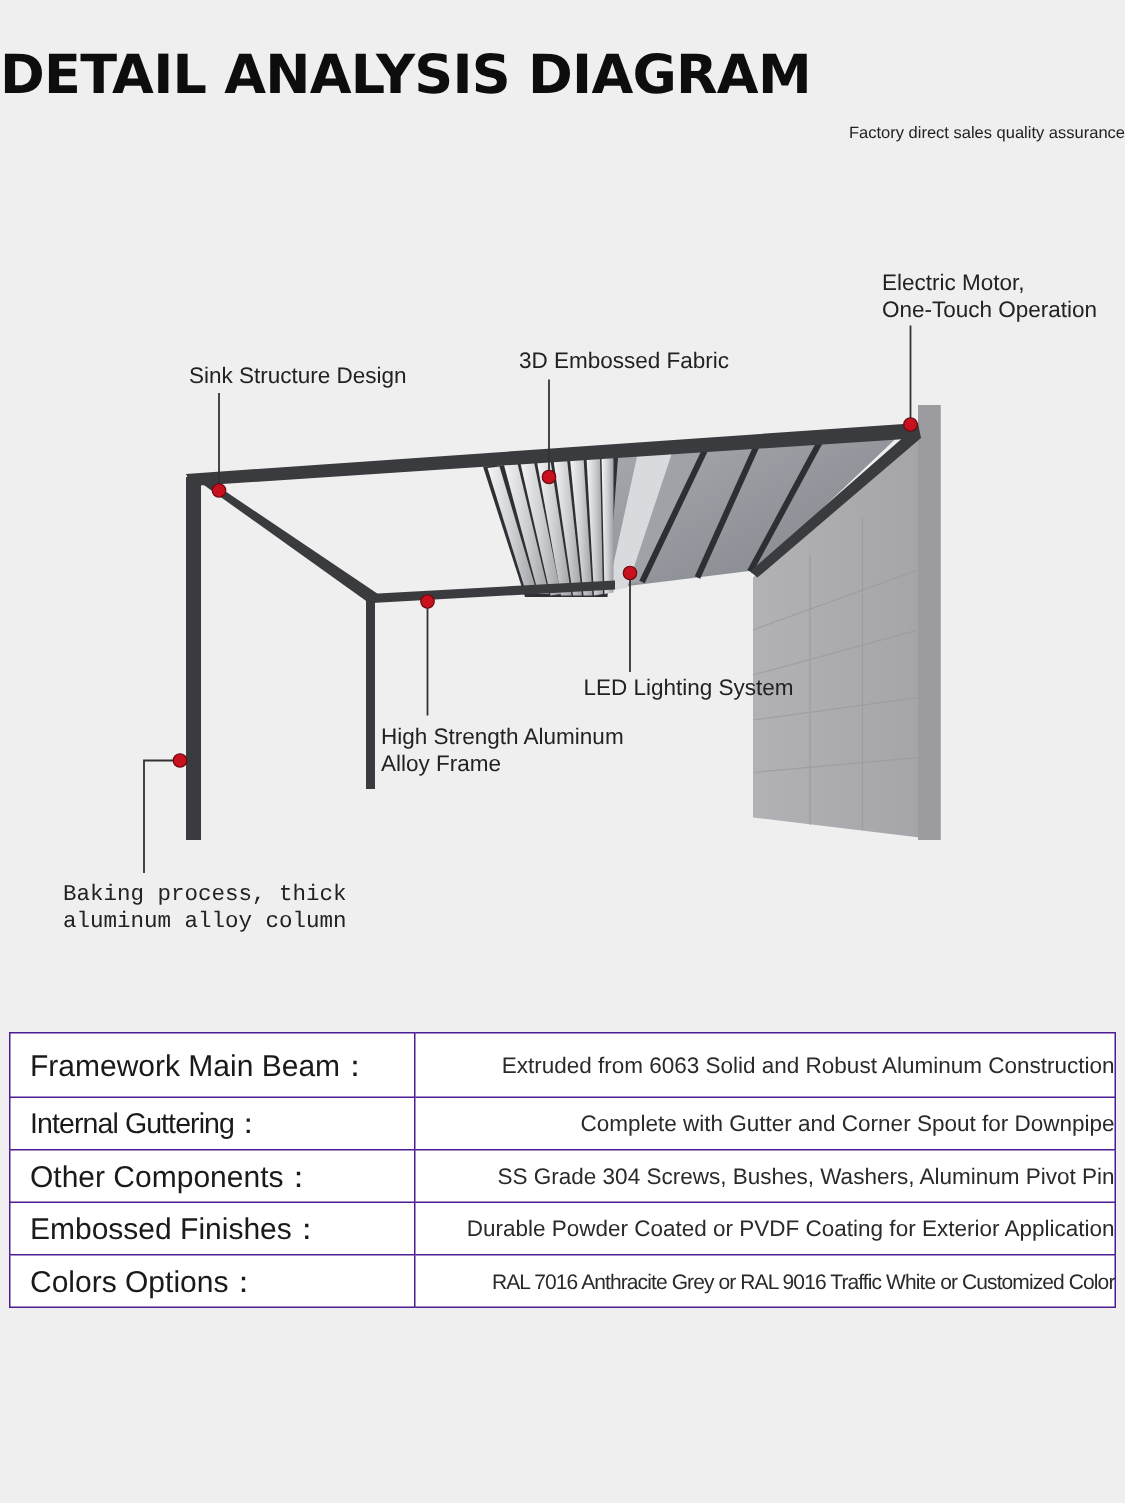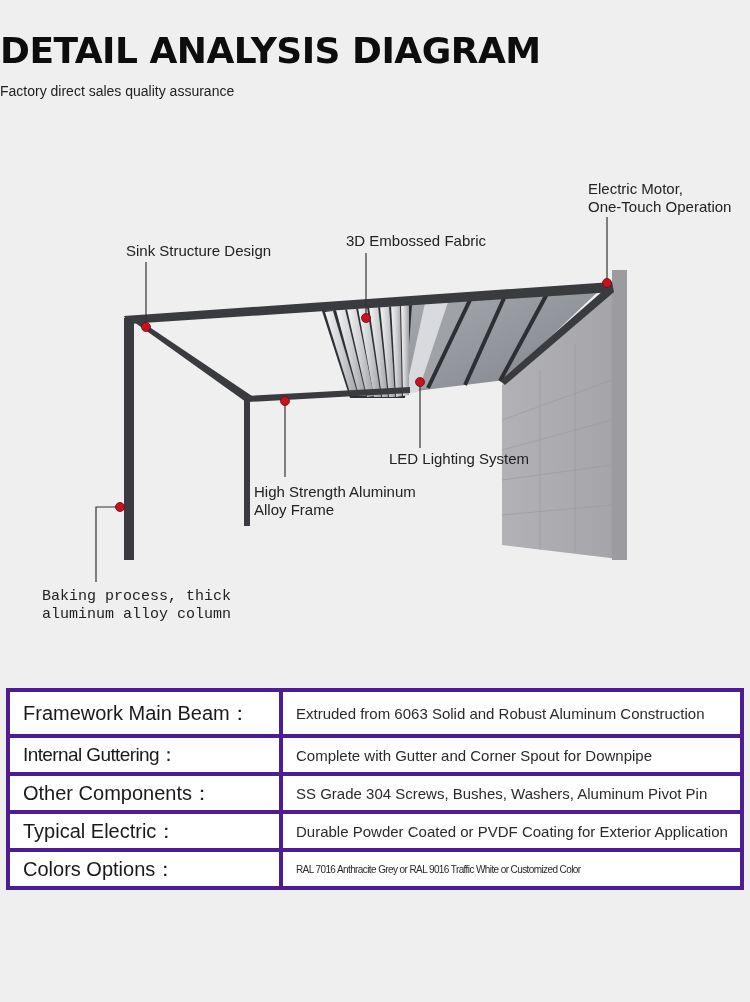--- a/index.html
+++ b/index.html
@@ -7,34 +7,34 @@
     width: 750px; height: 1002px; background: #efefef;
     font-family: "Liberation Sans", "DejaVu Sans", sans-serif;
     position: relative; overflow: hidden; color: #1a1a1a;
   }
   .title {
     position: absolute; top: 30px; left: 0; width: 750px; text-align: left;
     font-family: "DejaVu Sans", sans-serif; font-weight: bold; font-size: 36px;
     letter-spacing: -0.5px; color: #0d0d0d; margin: 0;
   }
   .subtitle {
-    position: absolute; top: 83px; left: 0; width: 750px; text-align: left;
-    font-size: 14px; color: #222;
+    position: absolute; top: 83px; left: 0; width: 750px; text-align: right;
+    font-size: 11px; color: #222;
   }
   .diagram { position: absolute; left: 0; top: 0; width: 750px; height: 660px; }
   .label {
     position: absolute; font-size: 15px; line-height: 18px; color: #222; white-space: nowrap;
   }
   table.spec {
     position: absolute; left: 6px; top: 688px; width: 738px;
     border-collapse: collapse; background: #fff;
   }
-  table.spec td { border: 4px solid #4c1d95; padding: 0; height: 34px; vertical-align: middle; }
+  table.spec td { border: 1px solid #4c1d95; padding: 0; height: 34px; vertical-align: middle; }
   table.spec td.k { width: 256px; padding-left: 13px; font-size: 20px; color: #1a1a1a; }
-  table.spec td.v { padding-left: 13px; font-size: 15px; color: #2a2a2a; }
+  table.spec td.v { padding-left: 13px; font-size: 15px; color: #2a2a2a; text-align: right; }
   table.spec tr:first-child td { height: 42px; }
   .tight { letter-spacing: -0.6px; }
 </style>
 </head>
 <body>
 
 <h1 class="title">DETAIL ANALYSIS DIAGRAM</h1>
 <div class="subtitle">Factory direct sales quality assurance</div>
 
 <svg class="diagram" viewBox="0 0 750 660" xmlns="http://www.w3.org/2000/svg">
@@ -156,21 +156,21 @@
     </tr>
     <tr>
       <td class="k tight" style="font-size:19px">Internal Guttering：</td>
       <td class="v">Complete with Gutter and Corner Spout for Downpipe</td>
     </tr>
     <tr>
       <td class="k">Other Components：</td>
       <td class="v">SS Grade 304 Screws, Bushes, Washers, Aluminum Pivot Pin</td>
     </tr>
     <tr>
-      <td class="k">Typical Electric：</td>
+      <td class="k">Embossed Finishes：</td>
       <td class="v">Durable Powder Coated or PVDF Coating for Exterior Application</td>
     </tr>
     <tr>
       <td class="k">Colors Options：</td>
-      <td class="v tight" style="font-size:10px">RAL 7016 Anthracite Grey or RAL 9016 Traffic White or Customized Color</td>
+      <td class="v tight" style="font-size:14px">RAL 7016 Anthracite Grey or RAL 9016 Traffic White or Customized Color</td>
     </tr>
   </tbody>
 </table>
 
 </body></html>

